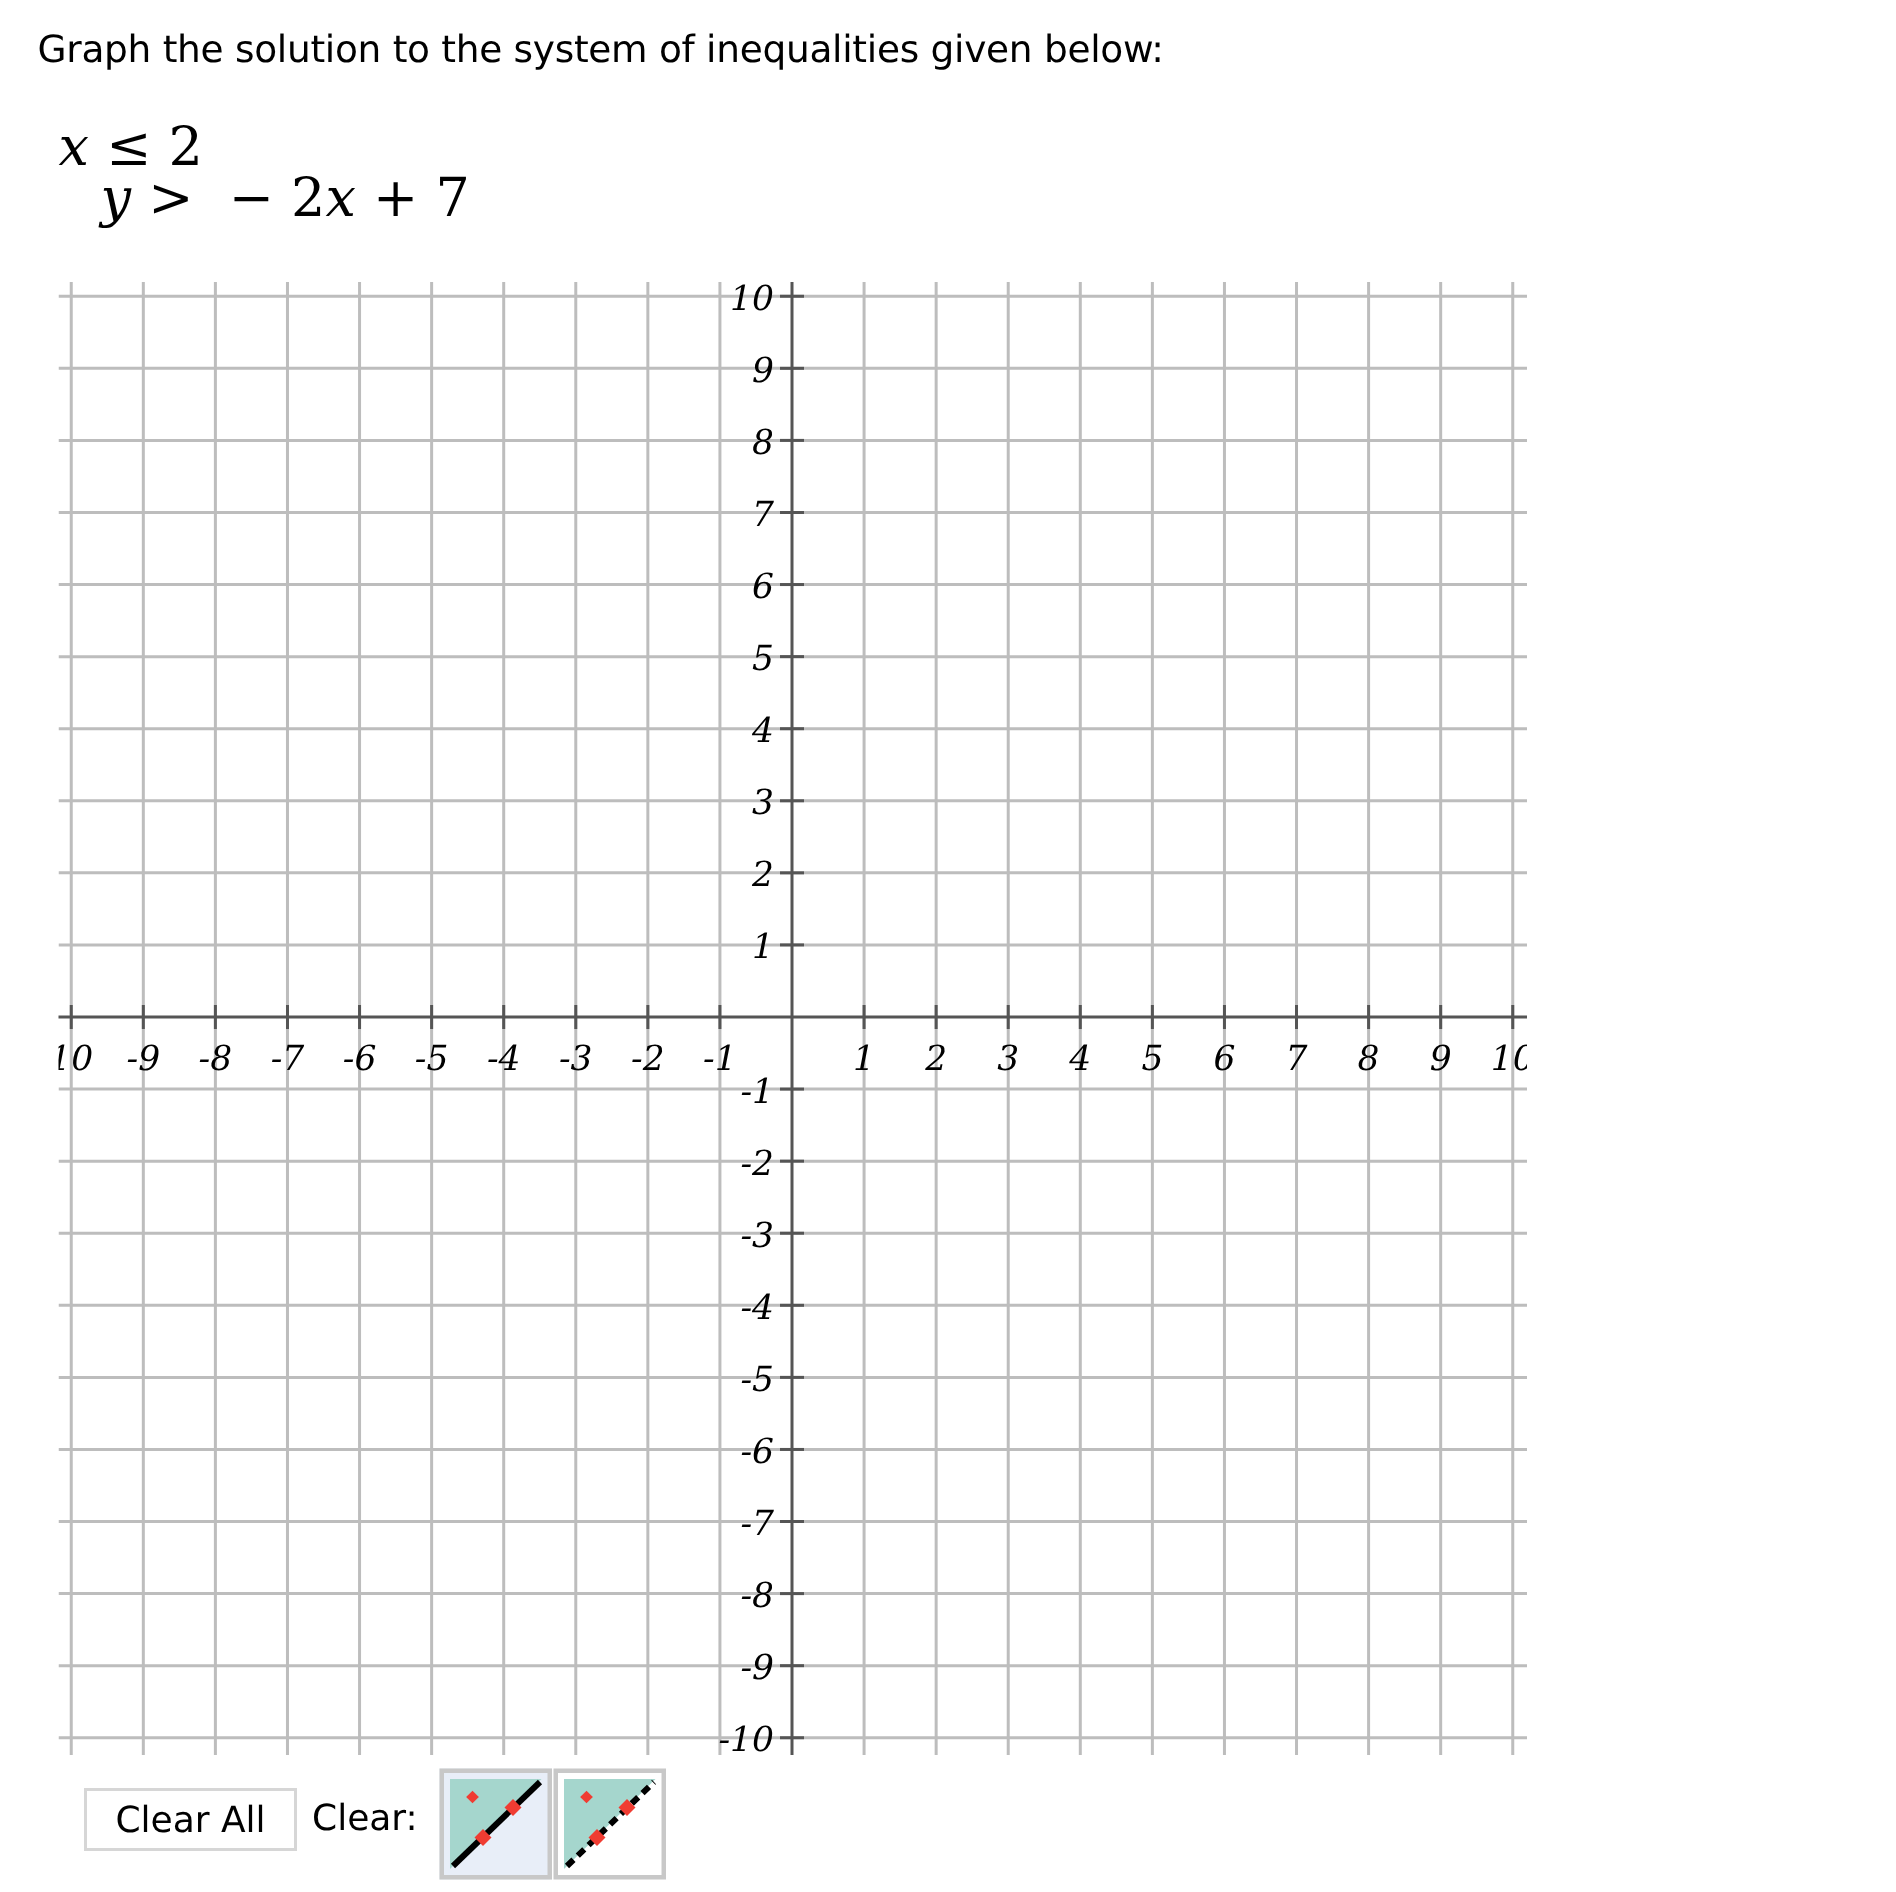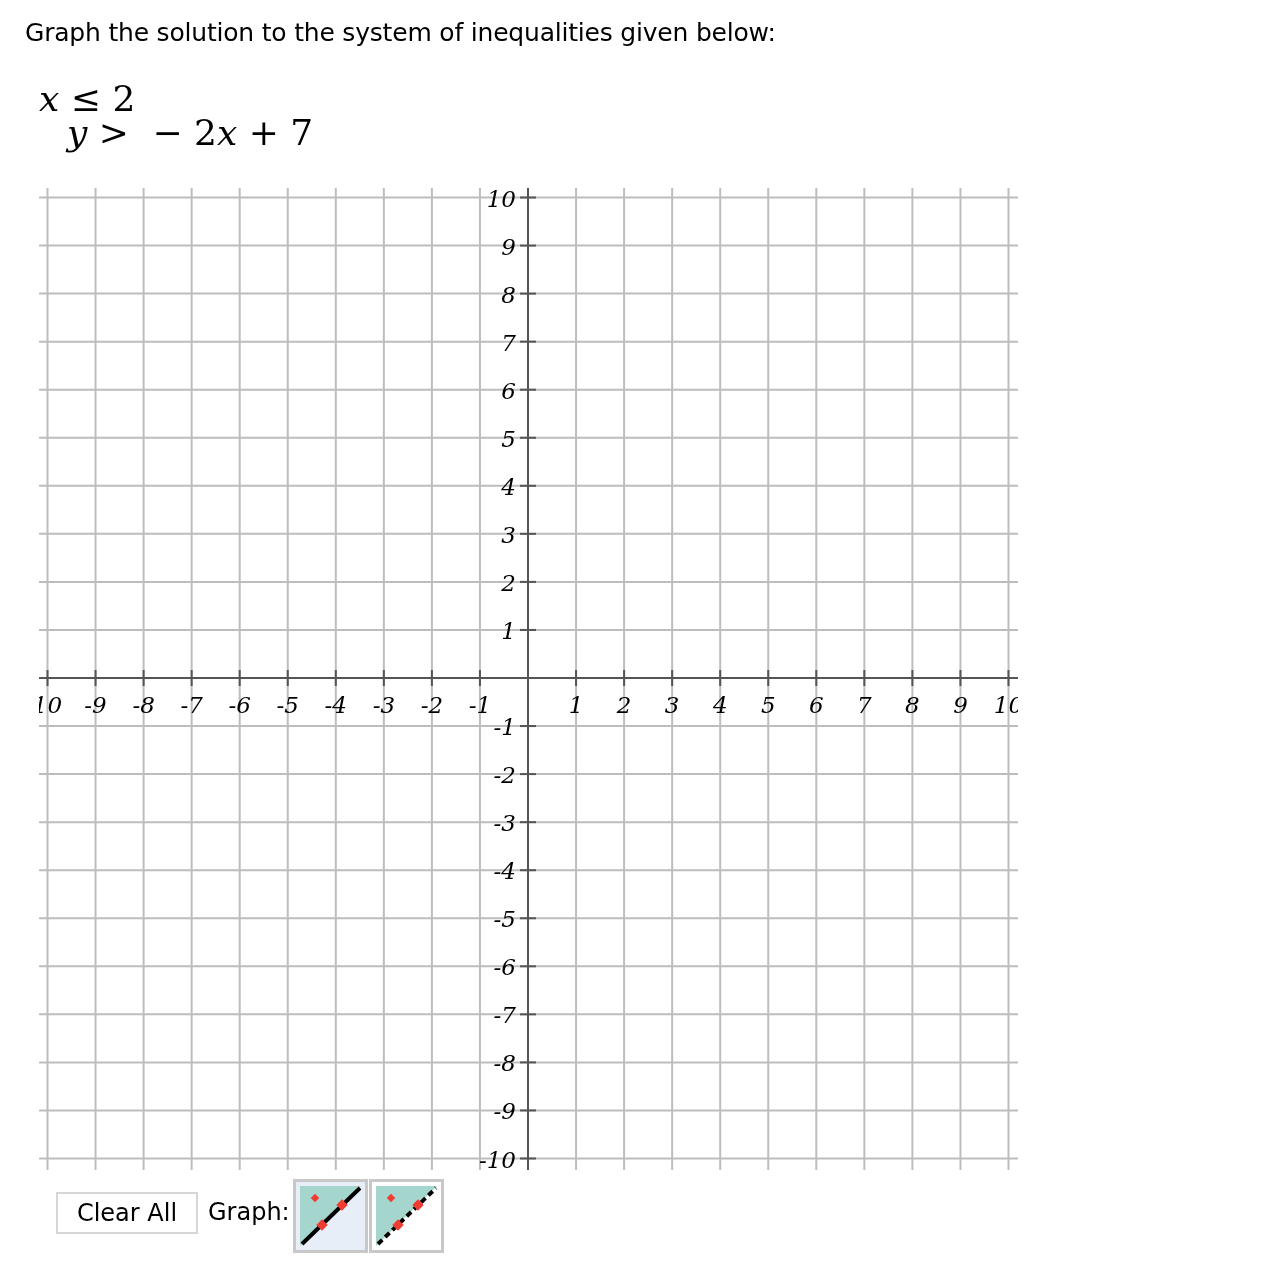--- a/index.html
+++ b/index.html
@@ -171,21 +171,21 @@
       <text x="516" y="927.25" text-anchor="end" class="axis-label">-5</text>
       <text x="516" y="975.3" text-anchor="end" class="axis-label">-6</text>
       <text x="516" y="1023.3499999999999" text-anchor="end" class="axis-label">-7</text>
       <text x="516" y="1071.4" text-anchor="end" class="axis-label">-8</text>
       <text x="516" y="1119.45" text-anchor="end" class="axis-label">-9</text>
       <text x="516" y="1167.5" text-anchor="end" class="axis-label">-10</text>
     </g>
 </svg>
 
 <button class="clear-btn">Clear All</button>
-<div class="draw-label">Graph:</div>
+<div class="draw-label">Clear:</div>
 
 <button class="tool-btn selected" id="tool-solid">
   <svg width="69" height="68" viewBox="0 0 69 68">
     <rect x="4" y="4" width="61" height="60" fill="#e8eef8"></rect>
     <polygon points="4,4 65,4 4,64" fill="#a5d6cd"></polygon>
     <line x1="6" y1="62" x2="64" y2="6" stroke="#000" stroke-width="4"></line>
     <rect x="16" y="13" width="6" height="6" fill="#f03c32" transform="rotate(45 19 16)"></rect>
     <rect x="22" y="39" width="8" height="8" fill="#f03c32" transform="rotate(45 26 43)"></rect>
     <rect x="42" y="19" width="8" height="8" fill="#f03c32" transform="rotate(45 46 23)"></rect>
   </svg>

